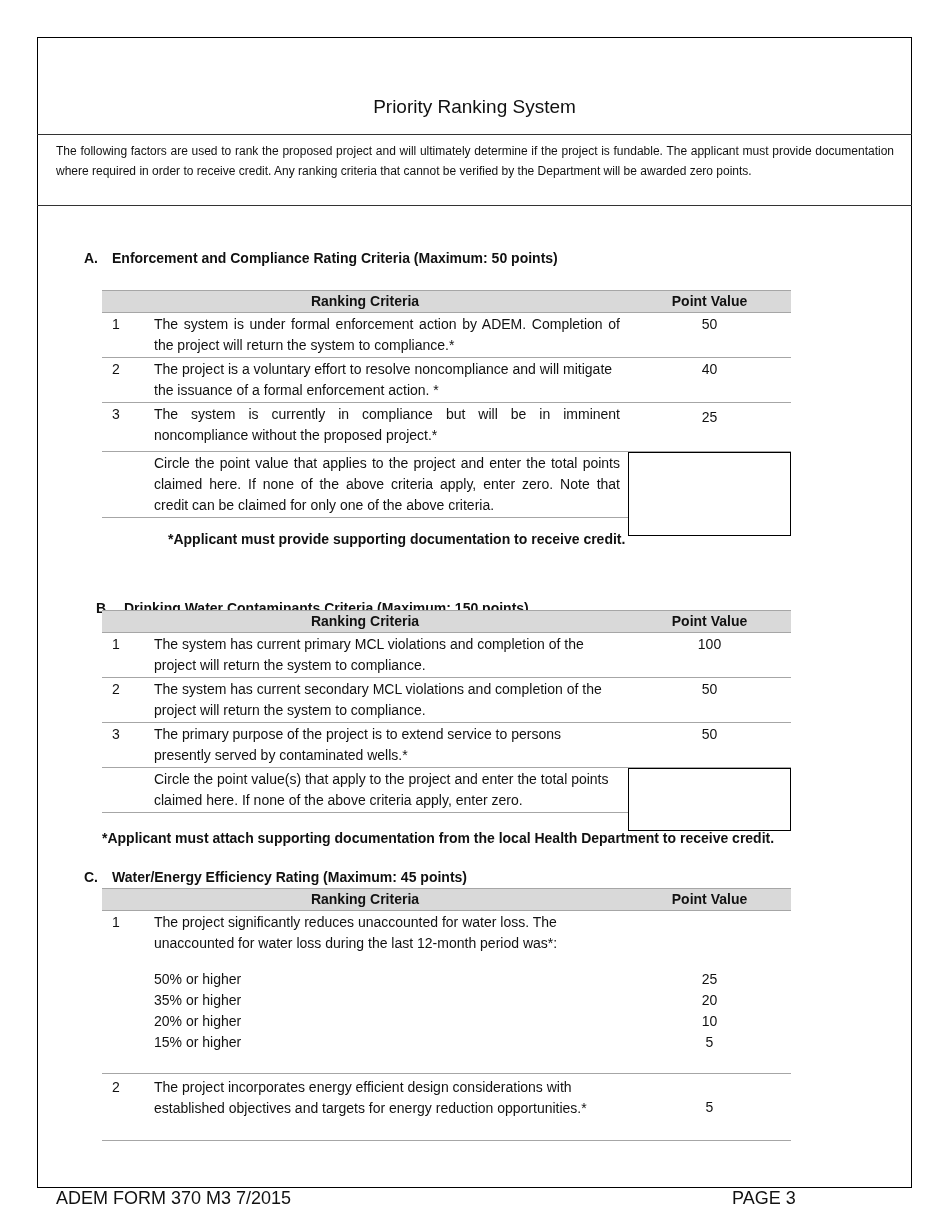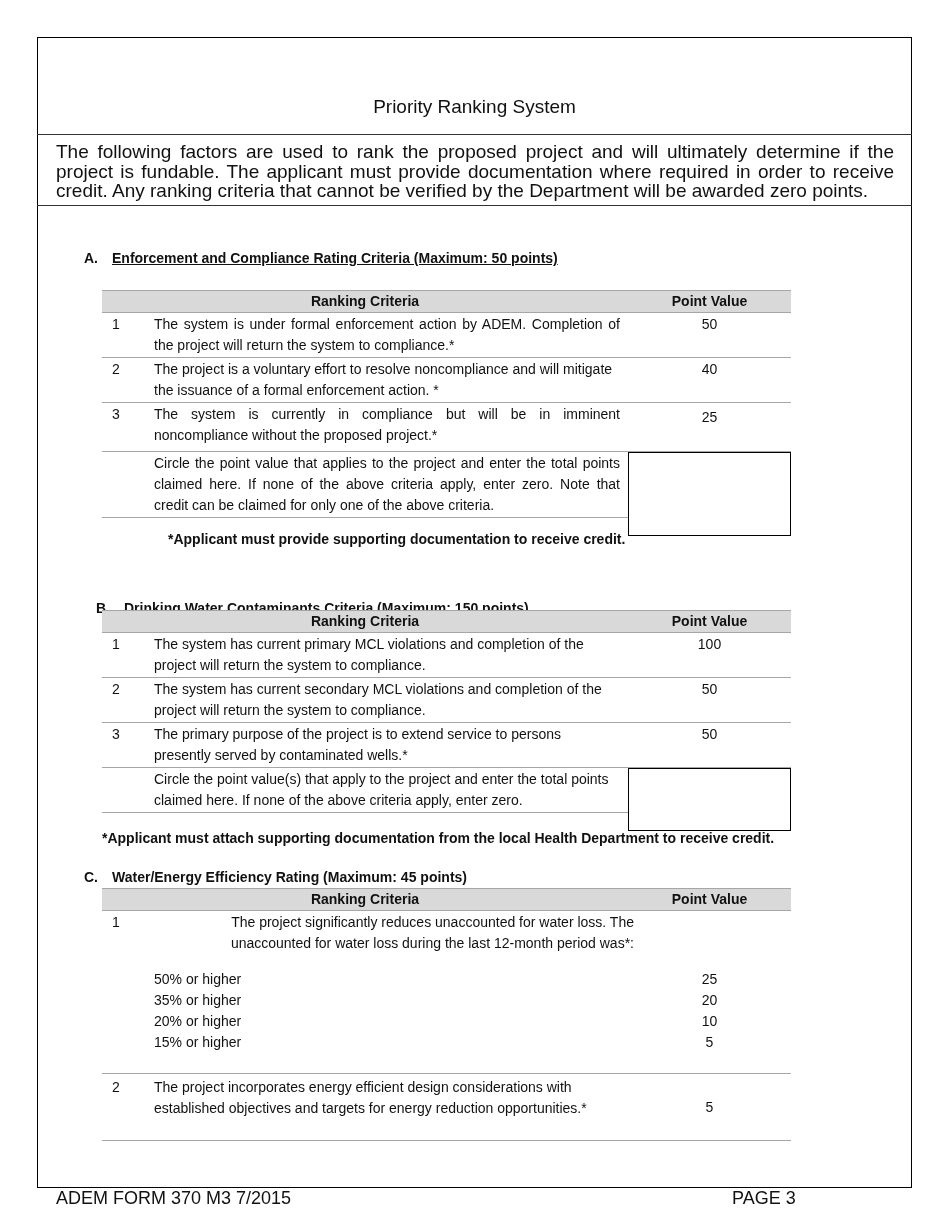--- a/index.html
+++ b/index.html
@@ -1,20 +1,20 @@
 <!DOCTYPE html>
 <html><head>
 <meta charset="utf-8">
 <style>
   html, body { margin: 0; padding: 0; background: #ffffff; }
   body { width: 950px; height: 1230px; position: relative; font-family: "Liberation Sans", sans-serif; color: #111; overflow: hidden; }
   .page-border { position: absolute; left: 37px; top: 37px; width: 875px; height: 1151px; border: 1px solid #000; box-sizing: border-box; }
   .title { position: absolute; left: 37px; top: 96px; width: 875px; text-align: center; font-size: 19px; }
   .rule { position: absolute; left: 37px; width: 875px; height: 0; border-top: 1.5px solid #333; }
-  .intro { position: absolute; left: 56px; top: 142px; width: 838px; font-size: 19px; line-height: 19.5px; text-align: justify; }
+  .intro { position: absolute; left: 56px; top: 142px; width: 838px; font-size: 12px; line-height: 19.5px; text-align: justify; }
   .section-head { position: absolute; left: 84px; font-size: 14px; font-weight: bold; }
   .section-head .letter { display: inline-block; width: 28px; }
   .tbl { position: absolute; left: 102px; width: 689px; font-size: 14px; }
   .thead { background: #d9d9d9; height: 21px; border-top: 1px solid #a6a6a6; border-bottom: 1px solid #a6a6a6; position: relative; font-weight: bold; }
   .thead .h-crit { position: absolute; left: 0; width: 526px; text-align: center; top: 2px; }
   .thead .h-pts { position: absolute; left: 526px; width: 163px; text-align: center; top: 2px; }
   .row { position: relative; border-bottom: 1px solid #a6a6a6; line-height: 21px; }
   .row .num { position: absolute; left: 10px; top: 1px; }
   .row .txt { margin-left: 52px; width: 466px; padding-top: 1px; padding-bottom: 1px; }
   .row .txt.just { text-align: justify; }
@@ -29,21 +29,21 @@
 </head>
 <body>
 
 <div class="page-border"></div>
 
 <div class="title">Priority Ranking System</div>
 <div class="rule" style="top:134px;"></div>
 <div class="intro">The following factors are used to rank the proposed project and will ultimately determine if the project is fundable.  The applicant must provide documentation where required in order to receive credit.  Any ranking criteria that cannot be verified by the Department will be awarded zero points.</div>
 <div class="rule" style="top:205px;"></div>
 
-<div class="section-head" style="top:250px;text-decoration:underline;">
+<div class="section-head" style="top:250px;">
   <span class="letter">A.</span><span>Enforcement and Compliance Rating Criteria (Maximum: 50 points)</span>
 </div>
 <div class="tbl" style="top:290px;">
   <div class="thead">
     <span class="h-crit">Ranking Criteria</span>
     <span class="h-pts">Point Value</span>
   </div>
   <div class="row">
     <span class="num">1</span>
     <div class="txt just">The system is under formal enforcement action by ADEM. Completion of the project will return the system to compliance.*</div>
@@ -99,21 +99,21 @@
 <div class="section-head" style="top:869px;">
   <span class="letter">C.</span><span>Water/Energy Efficiency Rating (Maximum: 45 points)</span>
 </div>
 <div class="tbl" style="top:888px;">
   <div class="thead">
     <span class="h-crit">Ranking Criteria</span>
     <span class="h-pts">Point Value</span>
   </div>
   <div class="row" style="padding-bottom:20px;">
     <span class="num">1</span>
-    <div class="txt" style="width:480px;text-align:right;">The project significantly reduces unaccounted for water loss.  The unaccounted for water loss during the last 12-month period was*:</div>
+    <div class="txt" style="width:480px;">The project significantly reduces unaccounted for water loss.  The unaccounted for water loss during the last 12-month period was*:</div>
     <div style="height:14px;"></div>
     <div class="sub">
       <span class="s-txt">50% or higher</span>
       <span class="s-pts">25</span>
     </div>
     <div class="sub">
       <span class="s-txt">35% or higher</span>
       <span class="s-pts">20</span>
     </div>
     <div class="sub">

